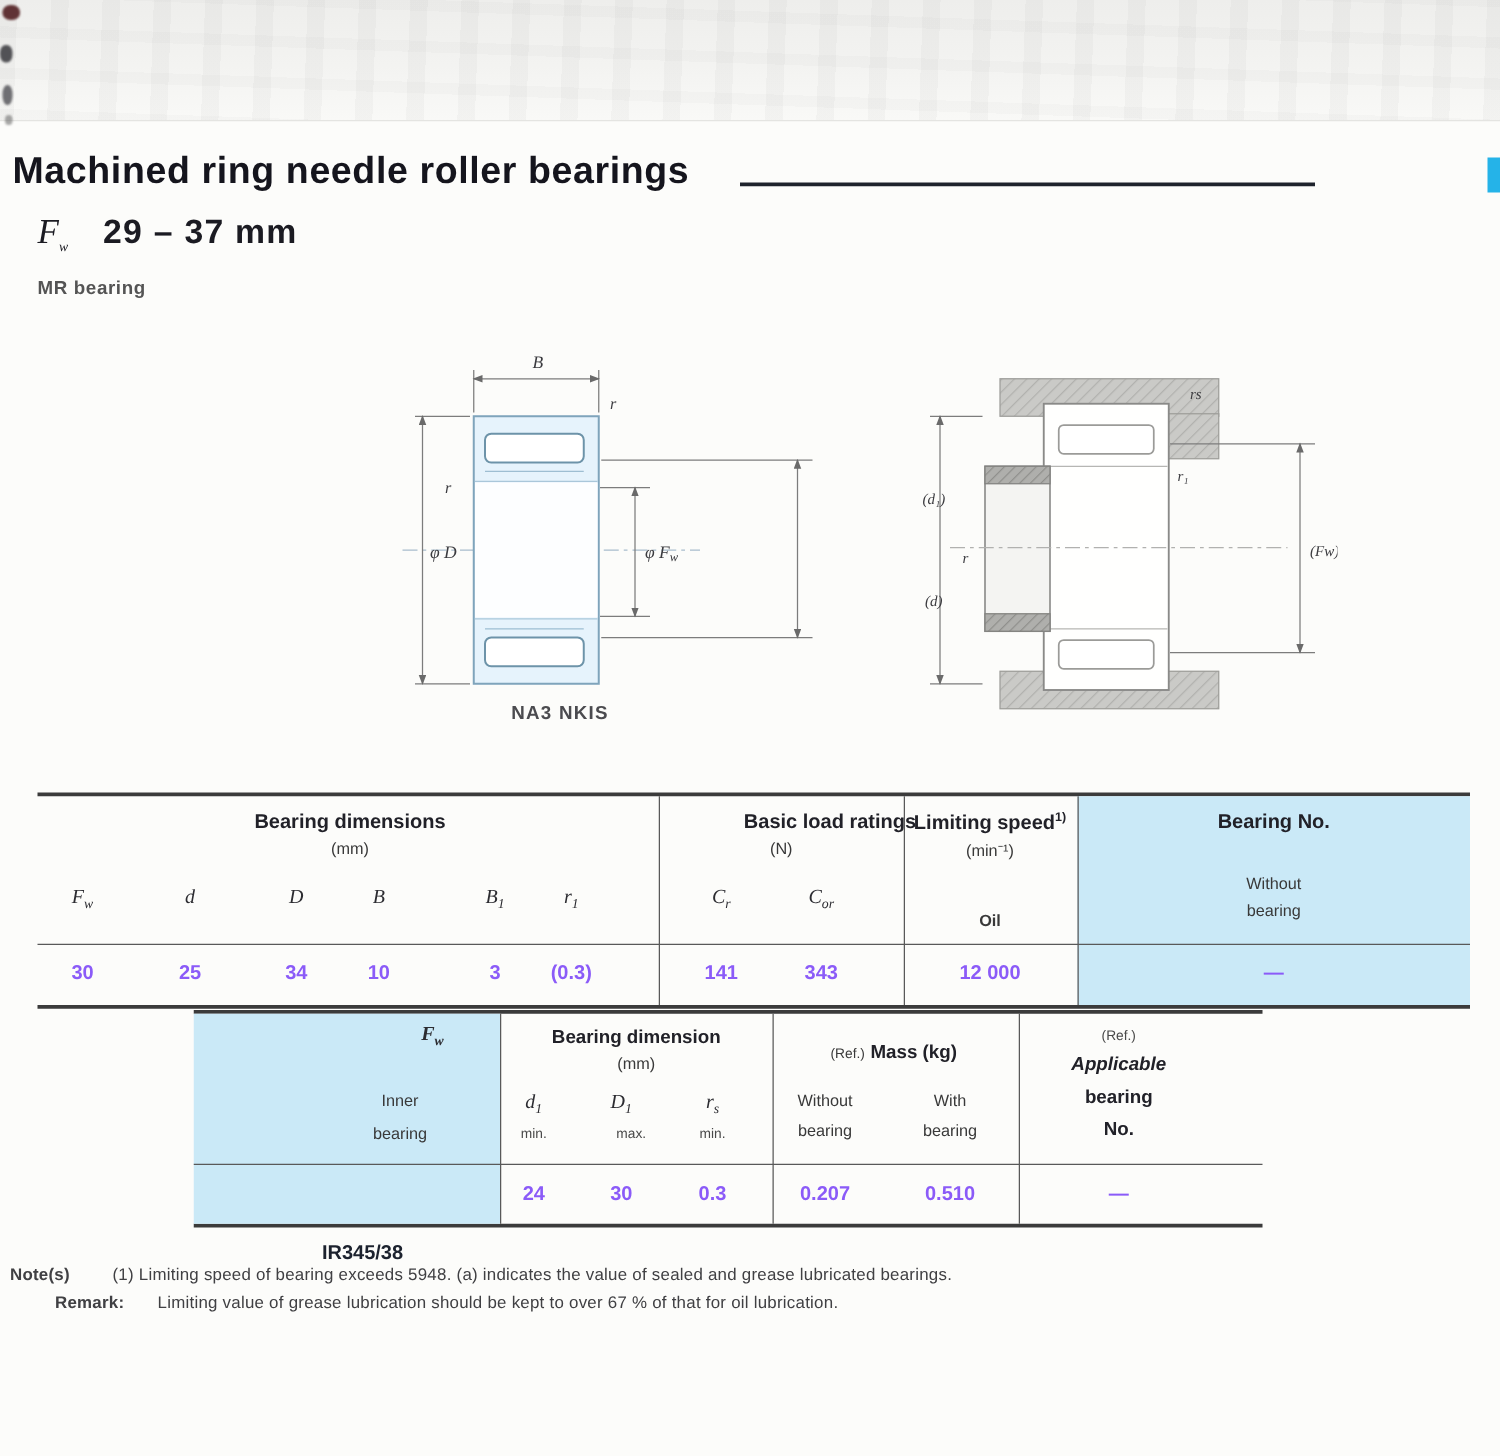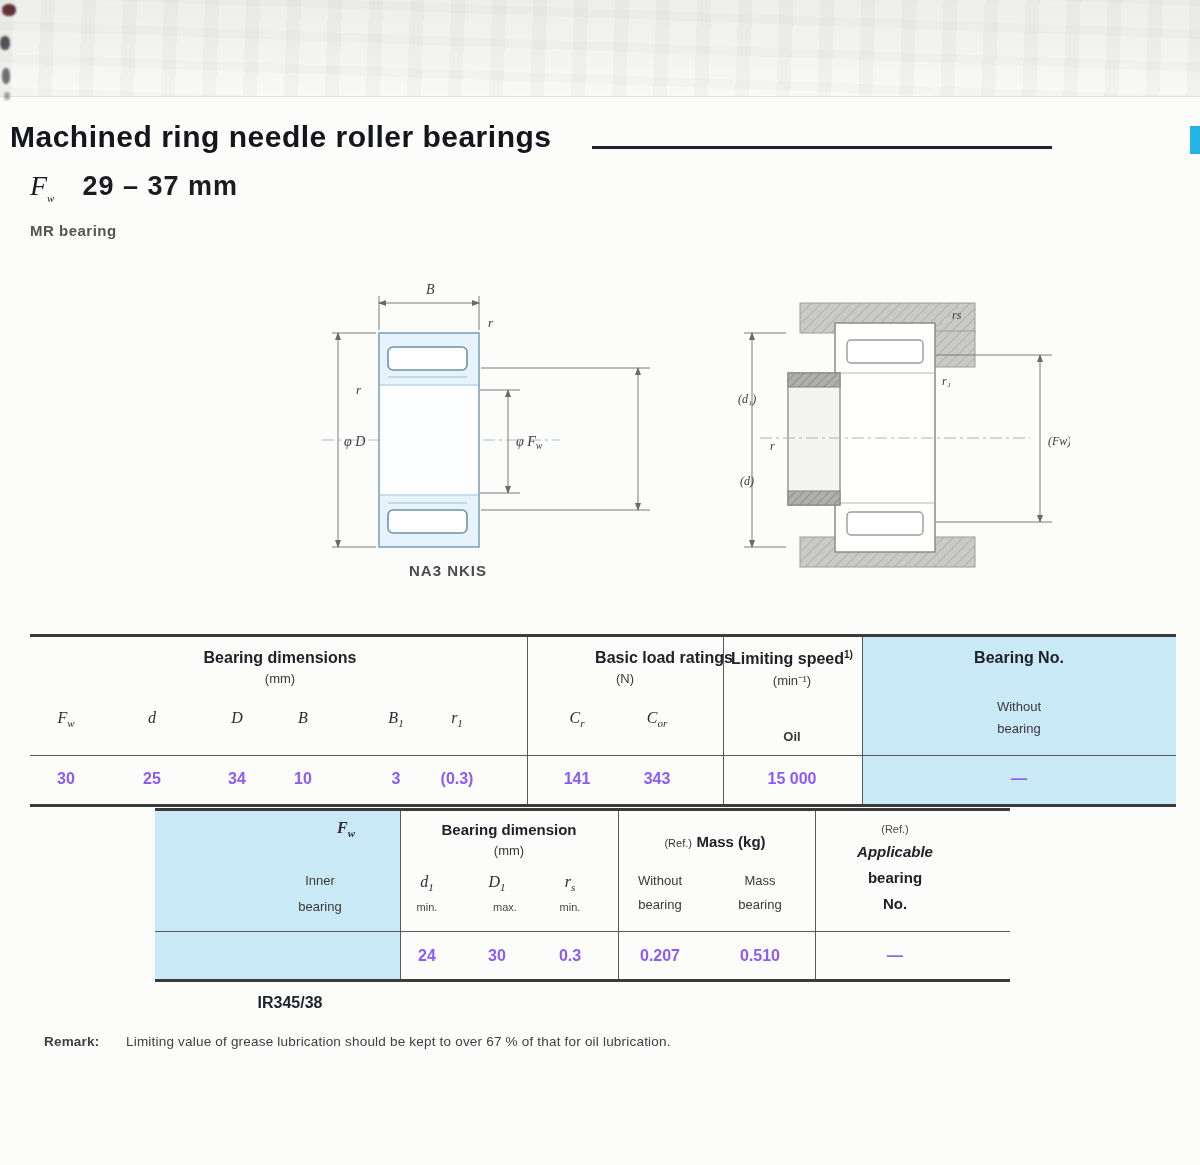--- a/index.html
+++ b/index.html
@@ -203,21 +203,21 @@
       <div class="abs letter sym ctr" style="left:627px;top:72px;"><span>C</span><sub>or</sub></div>
 
       <div class="abs val val-b ctr" style="left:36px;top:133px;">30</div>
       <div class="abs val ctr" style="left:122px;top:133px;">25</div>
       <div class="abs val ctr" style="left:207px;top:133px;">34</div>
       <div class="abs val ctr" style="left:273px;top:133px;">10</div>
       <div class="abs val ctr" style="left:366px;top:133px;">3</div>
       <div class="abs val ctr" style="left:427px;top:133px;">(0.3)</div>
       <div class="abs val ctr" style="left:547px;top:133px;">141</div>
       <div class="abs val ctr" style="left:627px;top:133px;">343</div>
-      <div class="abs val ctr" style="left:762px;top:133px;">15 000</div>
+      <div class="abs val ctr" style="left:762px;top:133px;">12 000</div>
       <div class="abs val ctr" style="left:989px;top:133px;">—</div>
     </div>
 
     <div class="tbl" style="left:155px;top:808px;width:855px;height:168px;border-top-width:3.5px;">
       <div class="bluecol" style="left:0;width:245px;"></div>
       <div class="vline" style="left:245px;"></div>
       <div class="vline" style="left:463px;"></div>
       <div class="vline" style="left:660px;"></div>
       <div class="hline" style="top:120px;"></div>
 
@@ -230,35 +230,38 @@
       <div class="abs letter sym ctr" style="left:272px;top:62px;"><span>d</span><sub>1</sub></div>
       <div class="abs letter sym ctr" style="left:342px;top:62px;"><span>D</span><sub>1</sub></div>
       <div class="abs letter sym ctr" style="left:415px;top:62px;"><span>r</span><sub>s</sub></div>
       <div class="abs sub-lab ctr" style="left:272px;top:90px;">min.</div>
       <div class="abs sub-lab ctr" style="left:342px;top:90px;padding-left:16px;">max.</div>
       <div class="abs sub-lab ctr" style="left:415px;top:90px;">min.</div>
 
       <div class="abs ctr" style="left:560px;top:22px;"><span class="th-sm" style="font-size:11px;">(Ref.)</span> <span class="th" style="font-size:15px;">Mass (kg)</span></div>
       <div class="abs th-sm ctr" style="left:505px;top:62px;">Without</div>
       <div class="abs th-sm ctr" style="left:505px;top:86px;">bearing</div>
-      <div class="abs th-sm ctr" style="left:605px;top:62px;">Mass</div>
+      <div class="abs th-sm ctr" style="left:605px;top:62px;">With</div>
       <div class="abs th-sm ctr" style="left:605px;top:86px;">bearing</div>
 
       <div class="abs sub-lab ctr" style="left:740px;top:12px;">(Ref.)</div>
       <div class="abs th ctr" style="left:740px;top:32px;font-style:italic;font-size:15px;">Applicable</div>
       <div class="abs th ctr" style="left:740px;top:58px;font-size:15px;">bearing</div>
       <div class="abs th ctr" style="left:740px;top:84px;font-size:15px;">No.</div>
 
       <div class="abs bno ctr" style="left:135px;top:136px;margin-top:47px;">IR345/38</div>
       <div class="abs val ctr" style="left:272px;top:136px;">24</div>
       <div class="abs val ctr" style="left:342px;top:136px;">30</div>
       <div class="abs val ctr" style="left:415px;top:136px;">0.3</div>
       <div class="abs val ctr" style="left:505px;top:136px;">0.207</div>
       <div class="abs val ctr" style="left:605px;top:136px;">0.510</div>
       <div class="abs val ctr" style="left:740px;top:136px;">—</div>
     </div>
 
+    <div class="abs fnote" style="left:8px;top:1012px;">
+      <span class="lab">Note(s)</span><span>(1) Limiting speed of bearing exceeds 5948. (a) indicates the value of sealed and grease lubricated bearings.</span>
+    </div>
     <div class="abs fnote" style="left:8px;top:1034px;padding-left:36px;">
       <span class="lab">Remark:</span><span>Limiting value of grease lubrication should be kept to over 67 % of that for oil lubrication.</span>
     </div>
 
   </div>
 </div>
 
 </body></html>

